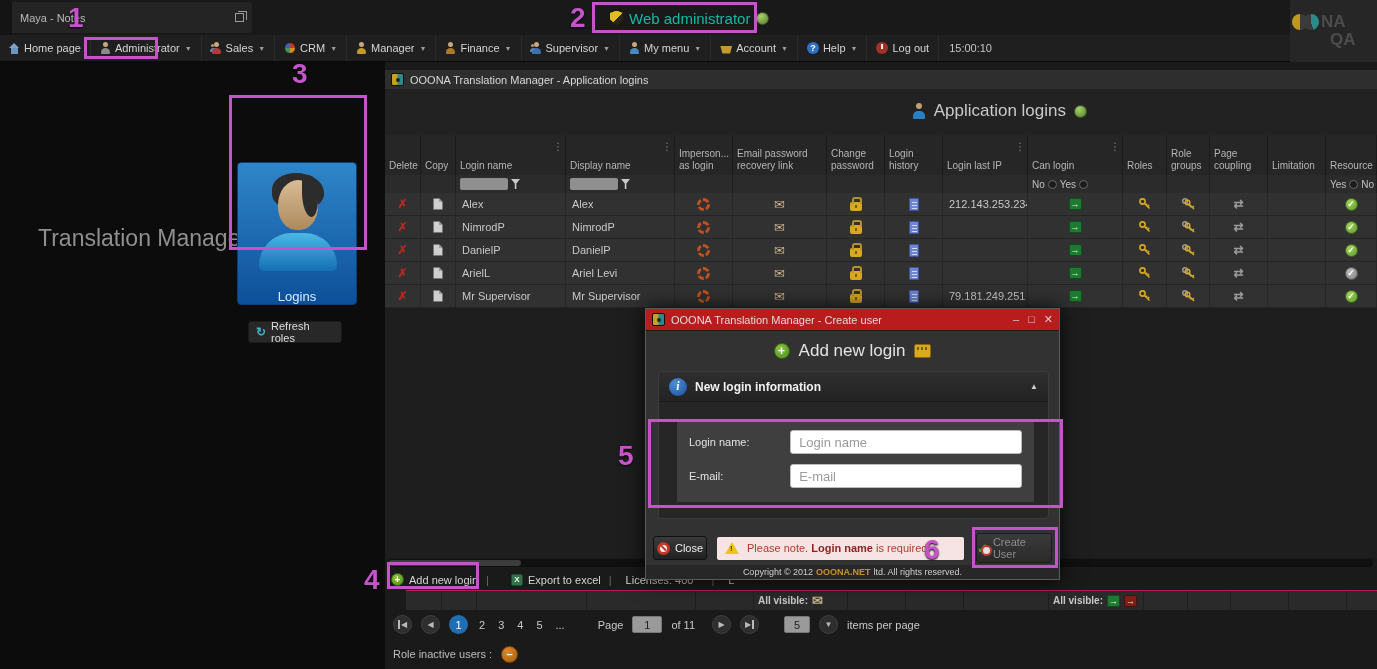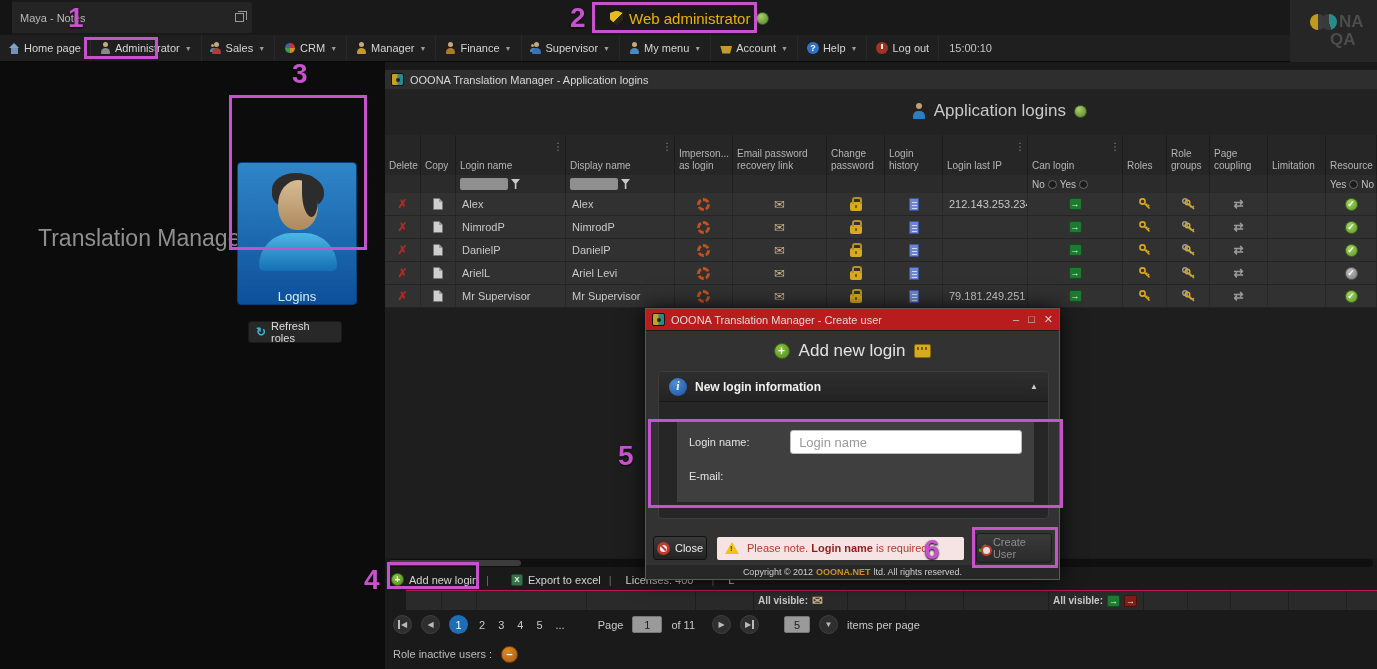--- a/index.html
+++ b/index.html
@@ -5,27 +5,27 @@
   *{box-sizing:border-box;margin:0;padding:0}
   html,body{width:1377px;height:669px}
   body{position:relative;overflow:hidden;background:#141414;font-family:"Liberation Sans",sans-serif;color:#ccc;-webkit-font-smoothing:antialiased}
   .abs{position:absolute}
 
   
   #topbar{left:12px;top:0;width:1377px;height:35px;background:#191919}
   #doc-tab{left:0;top:2px;width:240px;height:31px;background:#242424;border-radius:0 3px 3px 0;display:flex;align-items:center;padding:0 8px;font-size:11px;color:#bbb}
   .restore-ic{margin-left:auto;width:9px;height:9px;border:1px solid #9a9a9a;position:relative;background:#242424}
   .restore-ic::before{content:"";position:absolute;left:2px;top:-3px;width:8px;height:8px;border:1px solid #9a9a9a;border-bottom:none;border-left:none}
-  #user-chip{left:598px;top:4px;height:28px;display:flex;align-items:center;gap:6px;font-size:15px;color:#eab308}
+  #user-chip{left:598px;top:4px;height:28px;display:flex;align-items:center;gap:6px;font-size:15px;color:#14b8a6}
   .shield-ic{width:13px;height:15px;background:linear-gradient(135deg,#e3bd1d 50%,#2a2617 50%);clip-path:polygon(50% 0,100% 16%,100% 58%,50% 100%,0 58%,0 16%)}
   .greenball{width:13px;height:13px;border-radius:50%;background:radial-gradient(circle at 35% 30%,#a6d06a,#567f2c);border:1px solid #3c5a20}
 
   
   #logo{left:1290px;top:0;width:87px;height:70px;background:#262626}
-  .logo-row{display:flex;align-items:center;margin:12px 0 0 20px}
+  .logo-row{display:flex;align-items:center;margin:12px 0 0 2px}
   .logo-c{width:16px;height:16px;border-radius:50%}
   .logo-c1{background:conic-gradient(from 180deg,#c09a1c 0 50%,#3c3c3c 0)}
   .logo-c2{margin-left:-5px;background:conic-gradient(#2b8a8a 0 45%,#3a3a3a 0)}
   .logo-na,.logo-qa{font-weight:bold;font-size:17px;color:#4c4c4c;letter-spacing:0}
   .logo-na{margin-left:2px}
   .logo-qa{position:absolute;left:40px;top:30px}
 
   
   #menubar{left:0;top:35px;width:1290px;height:27px;background:#1f1f1f;border-bottom:1px solid #090909;display:flex;align-items:stretch;font-size:11px;color:#d5d5d5}
   .m-item{display:flex;align-items:center;gap:4px;padding:0 9px;border-right:1px solid #292929;cursor:default;white-space:nowrap}
@@ -671,20 +671,21 @@
       <span>New login information</span>
       <span class="collapse">▲</span>
     </div>
     <div id="fields">
       <div class="frow">
         <label>Login name:</label>
         <input placeholder="Login name" style="">
       </div>
       <div class="frow">
         <label>E-mail:</label>
+        <input placeholder="E-mail" style="">
       </div>
     </div>
   </div>
   <div id="modal-footer">
     <div id="close-btn">
       <span class="prohibit"></span>
       <span>Close</span>
     </div>
     <div id="warnbox">
       <span class="tri">

